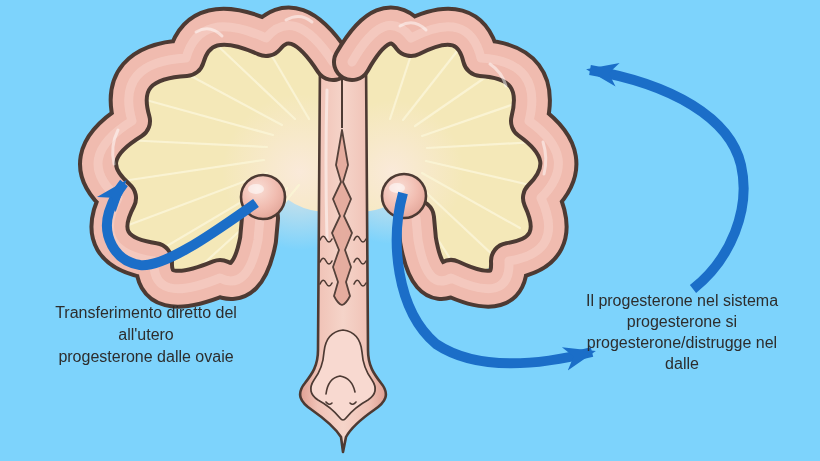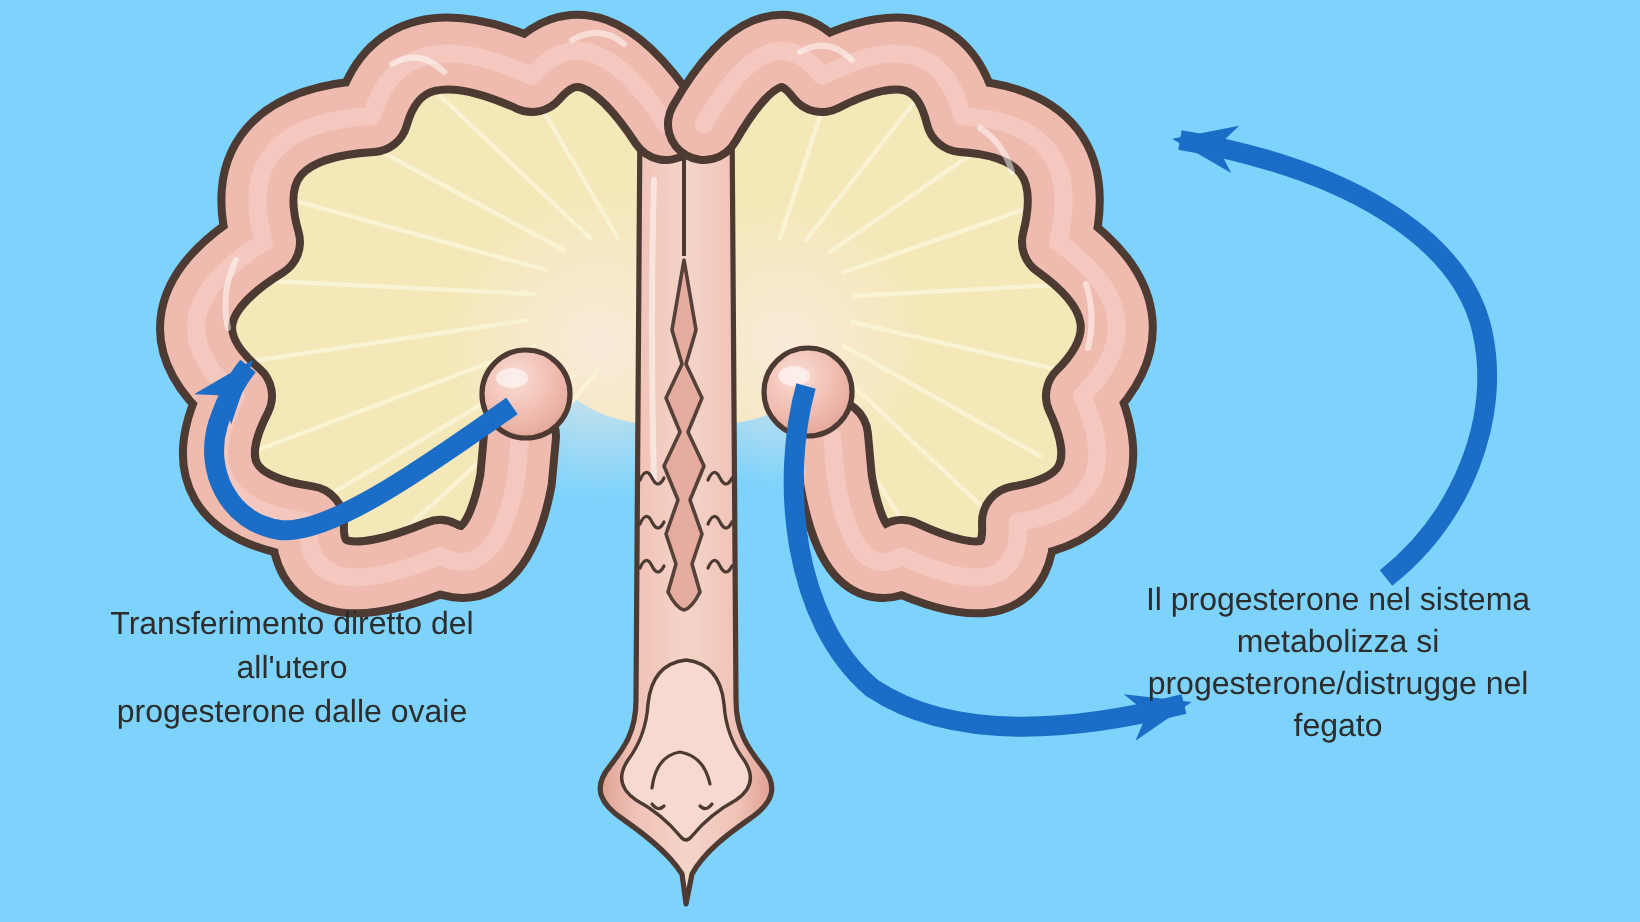--- a/index.html
+++ b/index.html
@@ -20,21 +20,21 @@
   .squiggle{fill:none;stroke:var(--outline-brown,#4d3a33);stroke-width:1.6;stroke-linecap:round;}
   .ovary{fill:url(#ovaryGrad);stroke:var(--outline-brown,#4d3a33);stroke-width:2.6;}
   .ovary-hl{fill:#ffffff;opacity:.55;}
   .sheen-line{fill:none;stroke:#ffffff;stroke-width:3;stroke-linecap:round;opacity:.5;}
   .arrow{fill:none;stroke:var(--arrow-blue,#1b6ec8);stroke-width:10;stroke-linecap:butt;}
   .arrow-head-fill{fill:var(--arrow-blue,#1b6ec8);}
 
   .label{position:absolute;text-align:center;color:var(--text,#2d2d2d);font-size:16px;}
   .label span{display:block;}
   .label-left{left:34px;top:302px;width:224px;line-height:22px;}
-  .label-right{left:556px;top:290px;width:226px;line-height:21px;}
+  .label-right{left:569px;top:290px;width:226px;line-height:21px;}
 </style>
 </head>
 <body>
 
 <div class="stage">
 
   <svg width="820" height="461" viewBox="0 0 820 461">
     <defs>
       <linearGradient id="tubeGrad" x1="0" y1="0" x2="1" y2="0">
         <stop offset="0" stop-color="#dfa093"></stop>
@@ -165,18 +165,18 @@
   </svg>
 
   <div class="label label-left">
     <span>Transferimento diretto del</span>
     <span>all'utero</span>
     <span>progesterone dalle ovaie</span>
   </div>
 
   <div class="label label-right">
     <span>Il progesterone nel sistema</span>
-    <span>metabolizza si</span>
+    <span>progesterone si</span>
     <span>progesterone/distrugge nel</span>
-    <span>fegato</span>
+    <span>dalle</span>
   </div>
 
 </div>
 
 </body></html>

